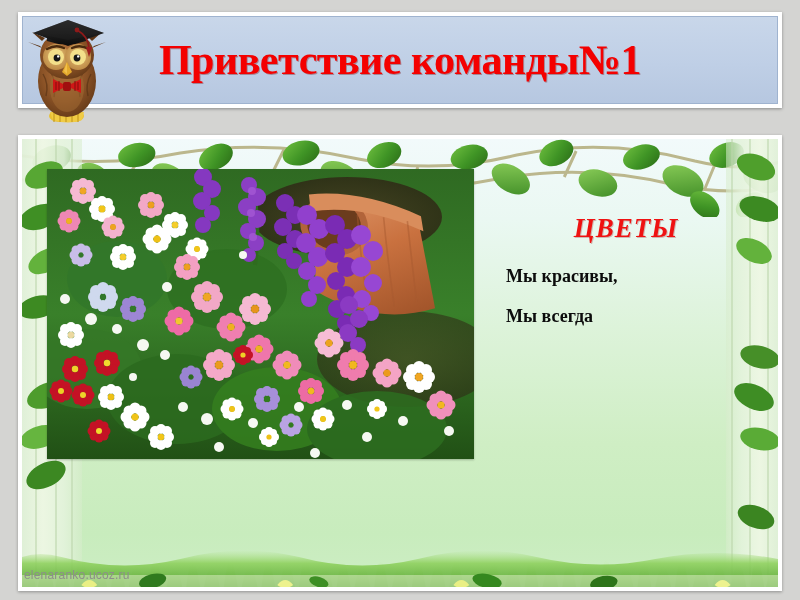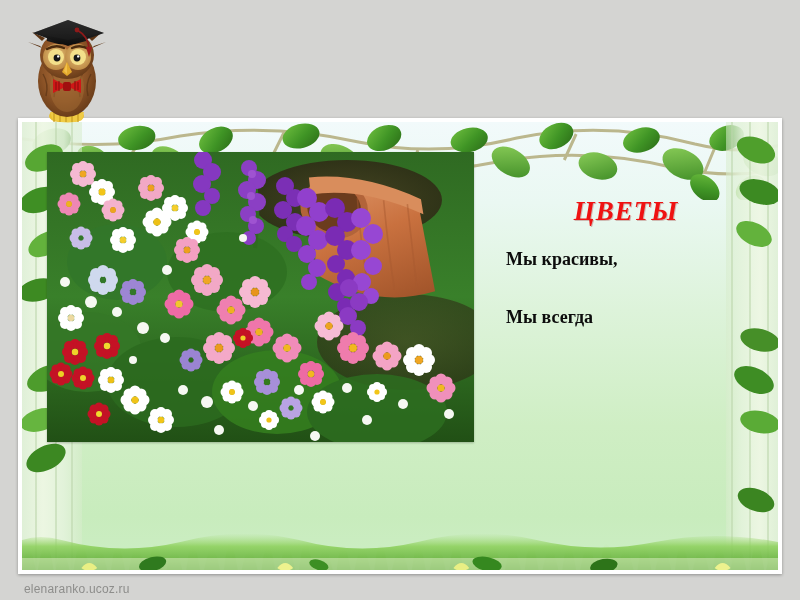--- a/index.html
+++ b/index.html
@@ -52,21 +52,21 @@
     position: absolute;
     left: 22px; top: 8px;
     width: 92px; height: 118px;
     z-index: 5;
   }
   #owl svg { display:block; width:100%; height:100%; }
 
   
   #content-card {
     position: absolute;
-    left: 18px; top: 118px;
+    left: 18px; top: 135px;
     width: 764px; height: 456px;
     border: 4px solid #ffffff;
     box-sizing: border-box;
     box-shadow: 0 1px 3px rgba(0,0,0,.32);
     overflow: hidden;
     background: linear-gradient(180deg,
         #f2fafb 0%,
         #eaf8f2 18%,
         #ddf3da 42%,
         #cfeec4 68%,
@@ -145,37 +145,41 @@
   }
   .poem-line {
     color: #0c0c0c;
     font-weight: bold;
     font-size: 18px;
     line-height: 1.42;
     padding-left: 14px;
     white-space: nowrap;
     font-family: "Liberation Serif", serif;
   }
-  .poem-line.gap { margin-top: 32px; }
+  .poem-line.gap { margin-top: 14px; }
 
   
   #watermark {
     position: absolute;
-    left: 24px; bottom: 4px;
+    left: 24px; bottom: 18px;
     font-family: "Liberation Sans", sans-serif;
     font-size: 12px;
     color: #8d8d8b;
     letter-spacing: .2px;
   }
 </style>
 </head>
 <body>
 
 <div id="slide">
 
+  <div id="title-card">
+    <div id="title-inner"></div>
+    <div id="title-text">Приветствие команды№1</div>
+  </div>
 
   <div id="owl">
     <svg viewBox="0 0 92 118" xmlns="http://www.w3.org/2000/svg">
       <defs>
         <radialGradient id="bodyG" cx="45%" cy="40%" r="70%">
           <stop offset="0%" stop-color="#b0703a"></stop>
           <stop offset="55%" stop-color="#8a5226"></stop>
           <stop offset="100%" stop-color="#5c3414"></stop>
         </radialGradient>
         <radialGradient id="faceG" cx="50%" cy="45%" r="65%">

